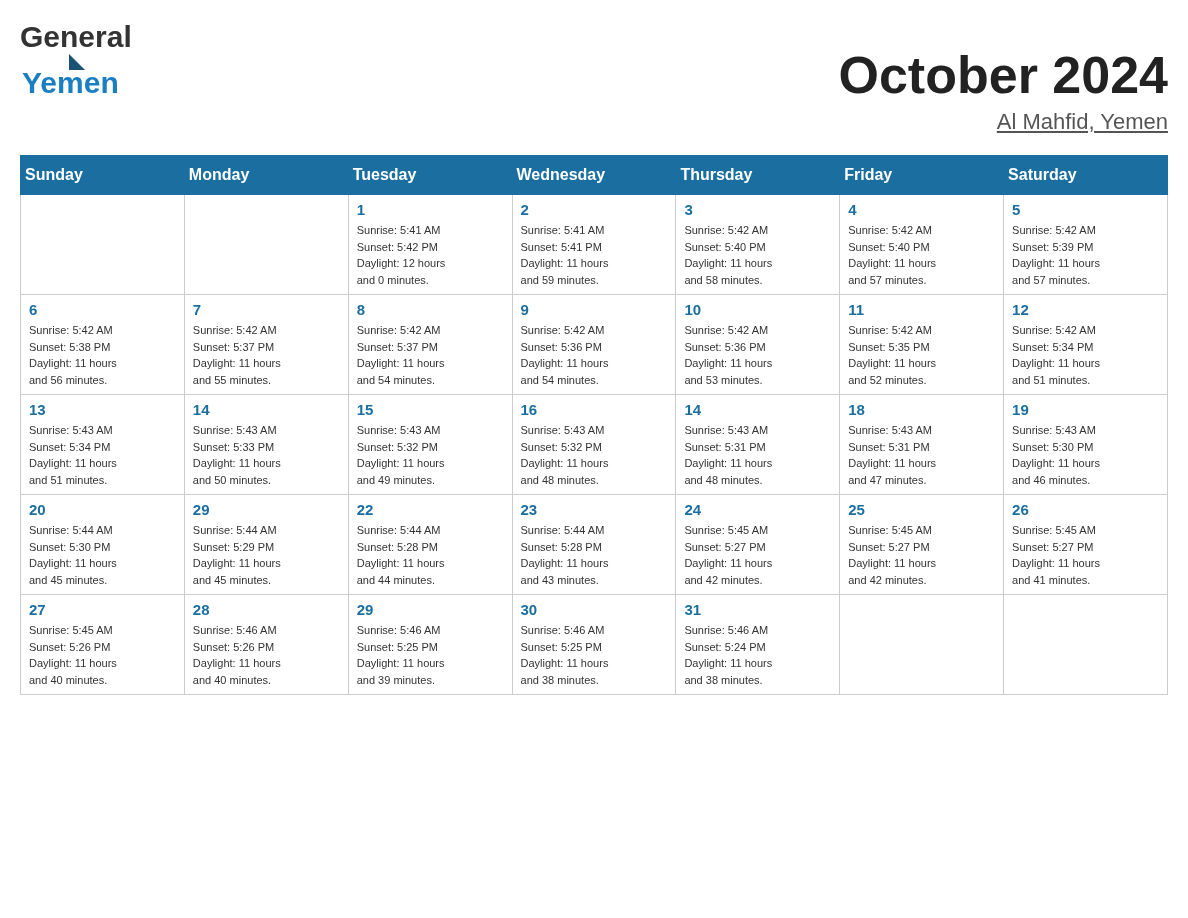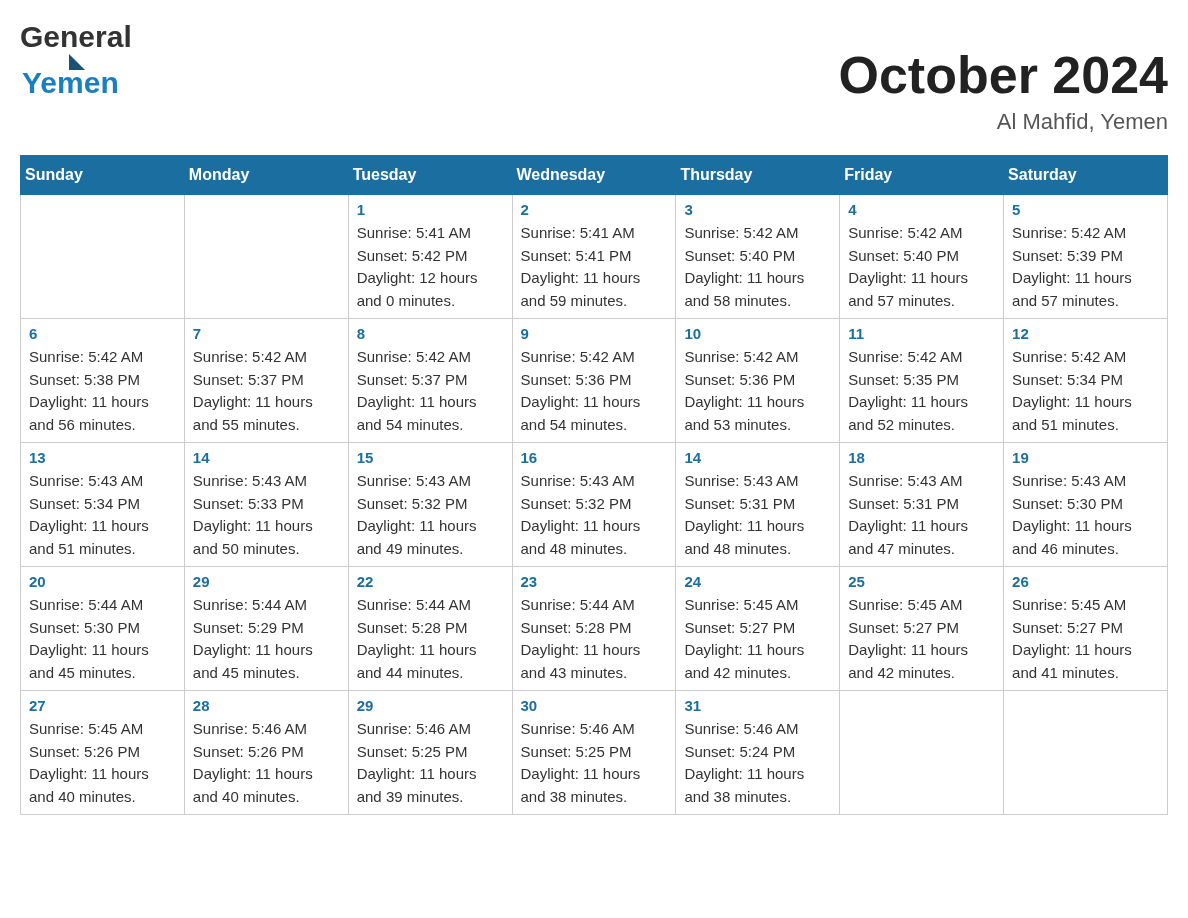--- a/index.html
+++ b/index.html
@@ -27,20 +27,21 @@
     }
     .month-title {
       font-size: 52px;
       font-weight: bold;
       color: #222;
     }
     .location {
       font-size: 22px;
       color: #555;
       margin-top: 4px;
+      text-decoration: underline;
     }
     .calendar {
       width: 100%;
       border-collapse: collapse;
       border: 1px solid #aaa;
     }
     .calendar thead tr th {
       background-color: #1a6fa0;
       color: #fff;
       font-size: 16px;
@@ -59,21 +60,21 @@
       color: #333;
     }
     .day-num {
       font-size: 15px;
       font-weight: bold;
       color: #1a6fa0;
       margin-bottom: 4px;
       display: block;
     }
     .day-info {
-      font-size: 15px;
+      font-size: 11px;
       color: #333;
       line-height: 1.5;
     }
     .empty-cell {
       background: #fff;
     }
     .logo-top {
       display: flex;
       align-items: center;
       flex-direction: column;

